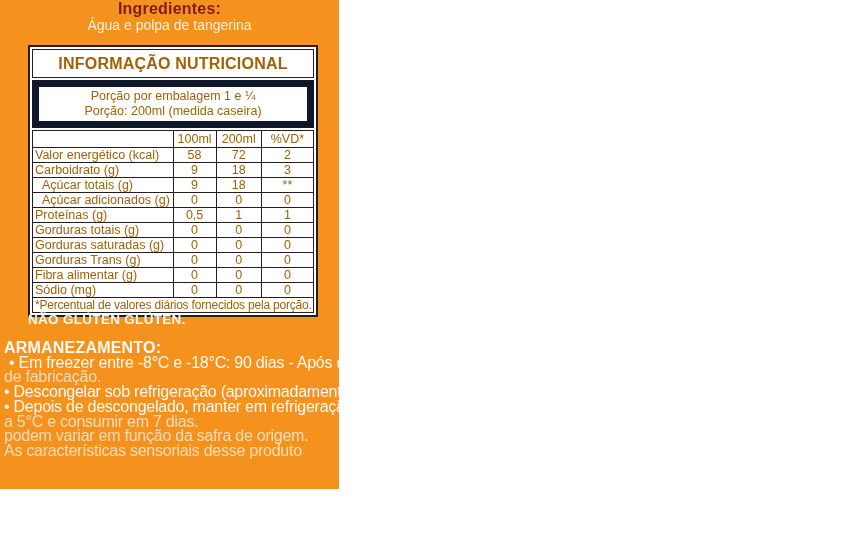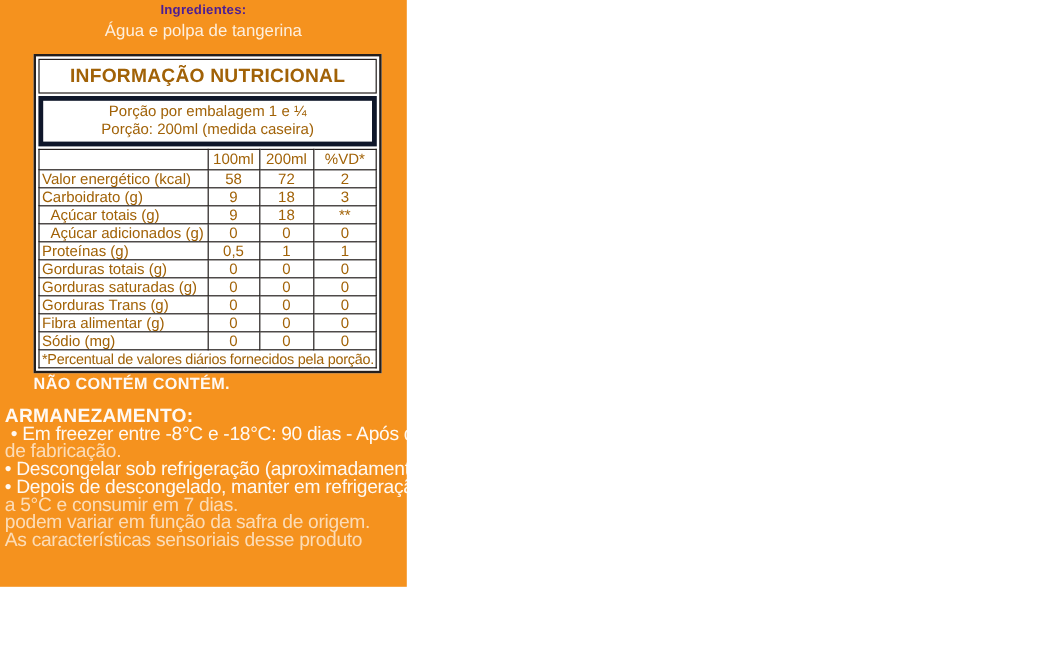--- a/index.html
+++ b/index.html
@@ -13,21 +13,21 @@
   }
   .label-panel {
     position: absolute;
     left: 0; top: 0;
     width: 339px; height: 489px;
     background: #f5921e;
   }
   
   .ingredients { position: absolute; left: 0; top: 1px; width: 339px; text-align: center; }
   .ing-heading {
-    font-size: 11px; font-weight: bold; color: #4c1d95; line-height: 16px;
+    font-size: 16px; font-weight: bold; color: #7f1d1d; line-height: 16px;
     letter-spacing: 0.2px;
   }
   .ing-text {
     font-size: 14px; color: rgba(255,255,255,0.85); line-height: 17px;
   }
   
   .nutri-frame {
     position: absolute; left: 28px; top: 45px;
     width: 290px; box-sizing: border-box;
     background: #ffffff;
@@ -38,21 +38,21 @@
   .nt-title {
     border: 1px solid #241f1d;
     text-align: center;
     font-weight: bold;
     font-size: 16px;
     line-height: 18px;
     padding: 5px 0 4px 0;
     letter-spacing: 0.2px;
   }
   .nt-serving {
-    border: 4px solid #0f172a;
+    border: 7px solid #0f172a;
     margin-top: 2px;
     text-align: center;
     font-size: 12.5px;
     line-height: 14.5px;
     padding: 2px 0 3px 0;
   }
   table.nt-grid {
     width: 100%;
     border-collapse: collapse;
     table-layout: fixed;
@@ -188,21 +188,21 @@
             <td class="val">0</td>
             <td class="val">0</td>
           </tr>
           <tr>
             <td class="footnote-cell" colspan="4">*Percentual de valores diários fornecidos pela porção.</td>
           </tr>
         </tbody>
       </table>
     </div>
 
-    <div class="gluten">NÃO CONTÉM CONTÉM.</div>
+    <div class="gluten">NÃO GLÚTEN GLÚTEN.</div>
 
     <div class="storage">
       <div class="heading">ARMANEZAMENTO:</div>
       <div class="line indent-1">• Em freezer entre -8°C e -18°C: 90 dias - Após data</div>
       <div class="line dim">de fabricação.</div>
       <div class="line">• Descongelar sob refrigeração (aproximadamente 24 horas).</div>
       <div class="line">• Depois de descongelado, manter em refrigeração</div>
       <div class="line dim">a 5°C e consumir em 7 dias.</div>
       <div class="line dim">podem variar em função da safra de origem.</div>
       <div class="line dim">As características sensoriais desse produto</div>

